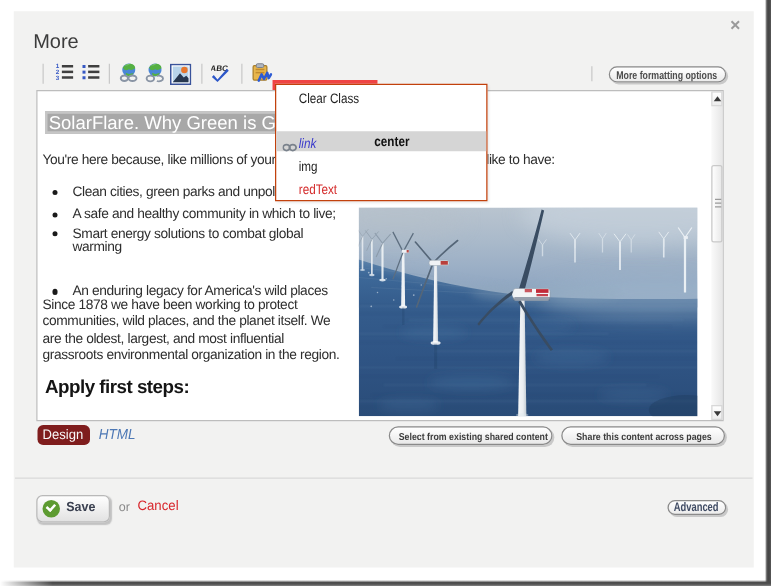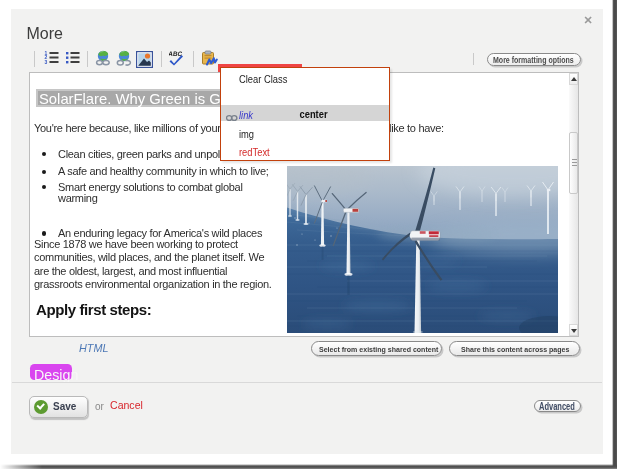--- a/index.html
+++ b/index.html
@@ -63,22 +63,22 @@
   .dditem .nx { transform:scaleX(0.85); }
   #dd1 { top:4.5px; }  #dd1 .nx { margin-left:18px; }
   #dd2 { top:37px; height:16px; background:#d5d5d5; color:#111; font-weight:bold; }
   #dd2 .cwrap { position:absolute; left:18px; top:2.8px; width:150.5px; text-align:center; }
   #dd2 .nx { transform-origin:50% 0; }
   #dd3 { top:41px; color:#3a3acb; font-style:italic; }
   #dd3 .nx { margin-left:18px; }
   #dd4 { top:59.5px; } #dd4 .nx { margin-left:18px; }
   #dd5 { top:78px; color:#d42a2a; } #dd5 .nx { margin-left:18px; }
   
-  #tab-design { left:30px; top:340px; width:41.5px; height:16px; background:#d946ef; border-radius:4.5px;
-    color:#f8f8f8; font-size:15px;margin-top:24px; }
+  #tab-design { left:30px; top:340px; width:41.5px; height:16px; background:#7f1d1d; border-radius:4.5px;
+    color:#f8f8f8; font-size:11px; }
   #tab-design .nx { position:absolute; left:4px; top:1.5px; transform:scaleX(0.95); }
   #tab-html { left:79px; top:342px; font-size:11.5px; color:#4d78b5;font-style:italic; }
   #tab-html .nx { transform:scaleX(0.94); }
   .pillbtn { border:1px solid #8a8a8a; border-radius:8px; background:linear-gradient(#fff,#e9e9e9);
     box-shadow:1.5px 1.5px 0 #c9c9c9; font-size:8px; font-weight:bold; color:#3c3c3c; }
   #btn-select { left:311px; top:341px; width:131px; height:15px; }
   #btn-select .nx { position:absolute; left:7px; top:3px; transform:scaleX(0.88); }
   #btn-share { left:449px; top:341px; width:131px; height:15px; }
   #btn-share .nx { position:absolute; left:11px; top:3px; transform:scaleX(0.88); }
   #hr { left:12px; top:382px; width:590px; height:1px; background:#d9d9d9; }

